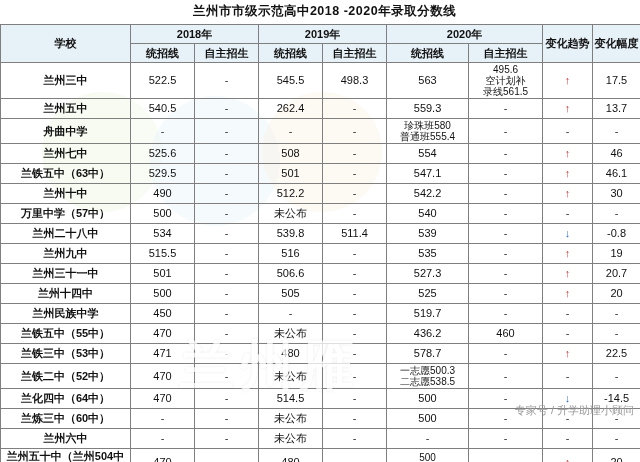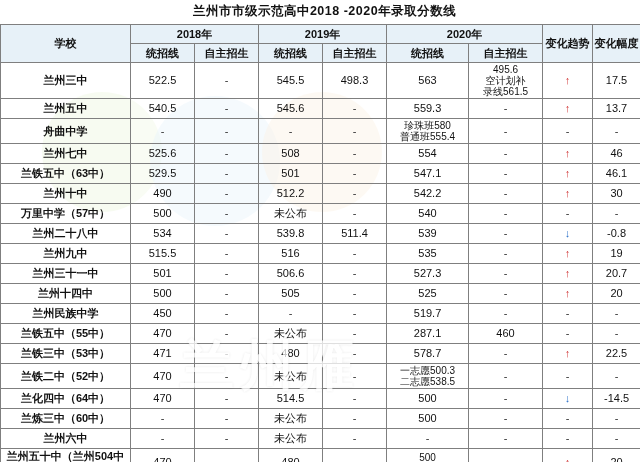--- a/index.html
+++ b/index.html
@@ -131,21 +131,21 @@
           <td>498.3</td>
           <td>563</td>
           <td class="multi">495.6<br>空计划补<br>录线561.5</td>
           <td class="arrow-up">↑</td>
           <td>17.5</td>
         </tr>
         <tr>
           <td class="school">兰州五中</td>
           <td>540.5</td>
           <td class="dash">-</td>
-          <td>545.6</td>
+          <td>262.4</td>
           <td class="dash">-</td>
           <td>559.3</td>
           <td class="dash">-</td>
           <td class="arrow-up">↑</td>
           <td>13.7</td>
         </tr>
         <tr>
           <td class="school">舟曲中学</td>
           <td class="dash">-</td>
           <td class="dash">-</td>
@@ -254,21 +254,21 @@
           <td class="dash">-</td>
           <td class="dash">-</td>
           <td class="dash">-</td>
         </tr>
         <tr>
           <td class="school">兰铁五中（55中）</td>
           <td>470</td>
           <td class="dash">-</td>
           <td>未公布</td>
           <td class="dash">-</td>
-          <td>287.1</td>
+          <td>436.2</td>
           <td>460</td>
           <td class="dash">-</td>
           <td class="dash">-</td>
         </tr>
         <tr>
           <td class="school">兰铁三中（53中）</td>
           <td>471</td>
           <td class="dash">-</td>
           <td>480</td>
           <td class="dash">-</td>
@@ -329,13 +329,14 @@
           <td class="dash">-</td>
           <td class="multi">500<br>第三榜500</td>
           <td class="dash">-</td>
           <td class="arrow-up">↑</td>
           <td>20</td>
         </tr>
       </tbody>
   </table>
 
   <div class="watermark">兰州雁</div>
+  <div class="credit">专家号 / 升学助理小顾问</div>
 </div>
 
 </body></html>

